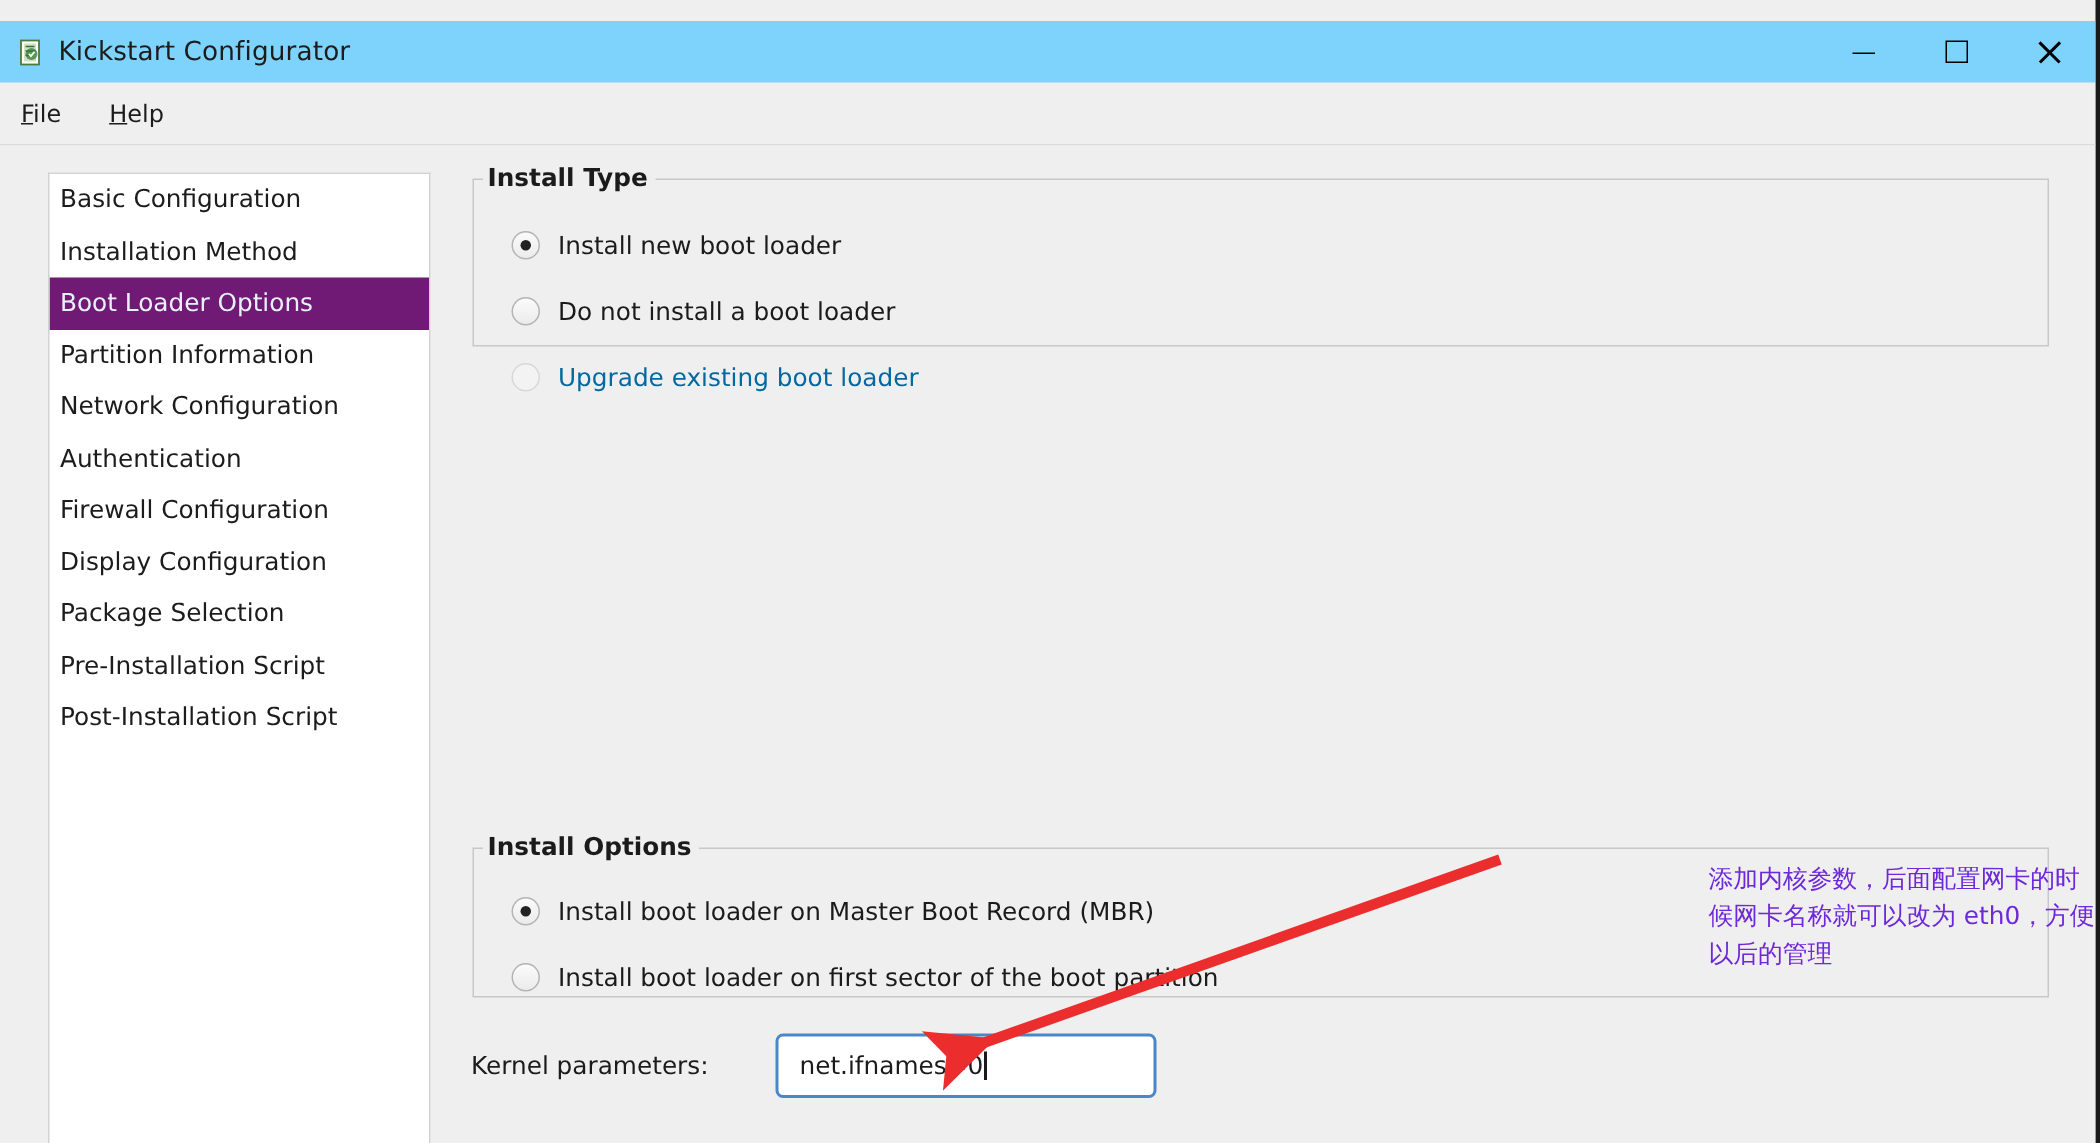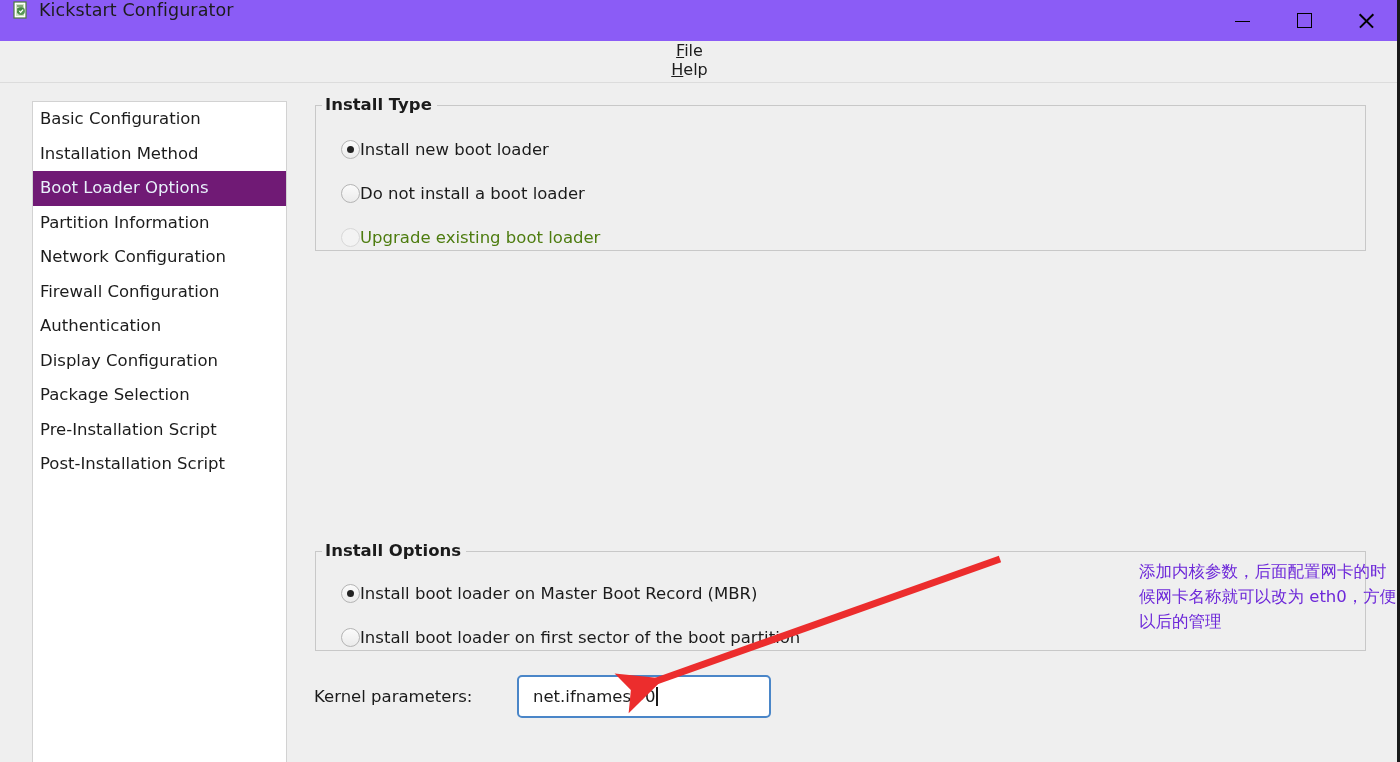--- a/index.html
+++ b/index.html
@@ -20,23 +20,25 @@
     width: 1400px;
     height: 762px;
     box-sizing: border-box;
     border-right: 3px solid #1a1a1a;
     background: #efefef;
     overflow: hidden;
   }
   .titlebar {
     position: relative;
     height: 41px;
-    background: #8b5cf6;
-    display: flex;
-    box-sizing: border-box;
+    background: #7dd3fc;
+    display: flex;
+    align-items: center;
+    box-sizing: border-box;
+    margin-top: 14px;
   }
   .app-icon {
     width: 20px;
     height: 20px;
     margin-left: 10px;
     margin-right: 9px;
     flex: 0 0 auto;
     position: relative;
   }
   .title-text {
@@ -95,21 +97,20 @@
 
   
   .menubar {
     height: 42px;
     background: #efefef;
     border-bottom: 1px solid #dcdcdc;
     display: flex;
     align-items: center;
     padding-left: 14px;
     box-sizing: border-box;
-    flex-direction: column;
   }
   .menu-item {
     font-size: 16px;
     color: #1c1c1c;
     padding: 0 16px 0 0;
     margin-right: 16px;
     white-space: nowrap;
   }
   .menu-item .mn {
     text-decoration: underline;
@@ -220,23 +221,24 @@
     flex: 0 0 auto;
   }
   .checkbox.disabled {
     border-color: #d9d9d9;
     background: #f4f4f4;
   }
 
   .ctl-label {
     font-size: 16.5px;
     color: #1b1b1b;
-    white-space: nowrap;
-  }
-  .ctl-label.disabled { color: #4d7c0f; text-align: right; }
+    margin-left: 12px;
+    white-space: nowrap;
+  }
+  .ctl-label.disabled { color: #0369a1; text-align: right; }
 
   .field-label {
     font-size: 16.5px;
     color: #1b1b1b;
     white-space: nowrap;
   }
   .field-label.disabled { color: #a9a9a9; }
 
   .textinput {
     box-sizing: border-box;
@@ -336,31 +338,31 @@
   </div>
 
   <div class="content">
 
     <div class="sidebar">
       <div class="side-item">Basic Configuration</div>
       <div class="side-item">Installation Method</div>
       <div class="side-item selected">Boot Loader Options</div>
       <div class="side-item">Partition Information</div>
       <div class="side-item">Network Configuration</div>
+      <div class="side-item">Authentication</div>
       <div class="side-item">Firewall Configuration</div>
-      <div class="side-item">Authentication</div>
       <div class="side-item">Display Configuration</div>
       <div class="side-item">Package Selection</div>
       <div class="side-item">Pre-Installation Script</div>
       <div class="side-item">Post-Installation Script</div>
     </div>
 
     <div class="panel">
 
-      <div class="groupbox" style="left:4px; top:22px; width:1051px; height:146px;">
+      <div class="groupbox" style="left:4px; top:22px; width:1051px; height:112px;">
         <div class="gb-title">Install Type</div>
 
         <div class="row" style="left:25px; top:34px;">
           <span class="radio checked"></span>
           <span class="ctl-label">Install new boot loader</span>
         </div>
 
         <div class="row" style="left:25px; top:78px;">
           <span class="radio"></span>
           <span class="ctl-label">Do not install a boot loader</span>

